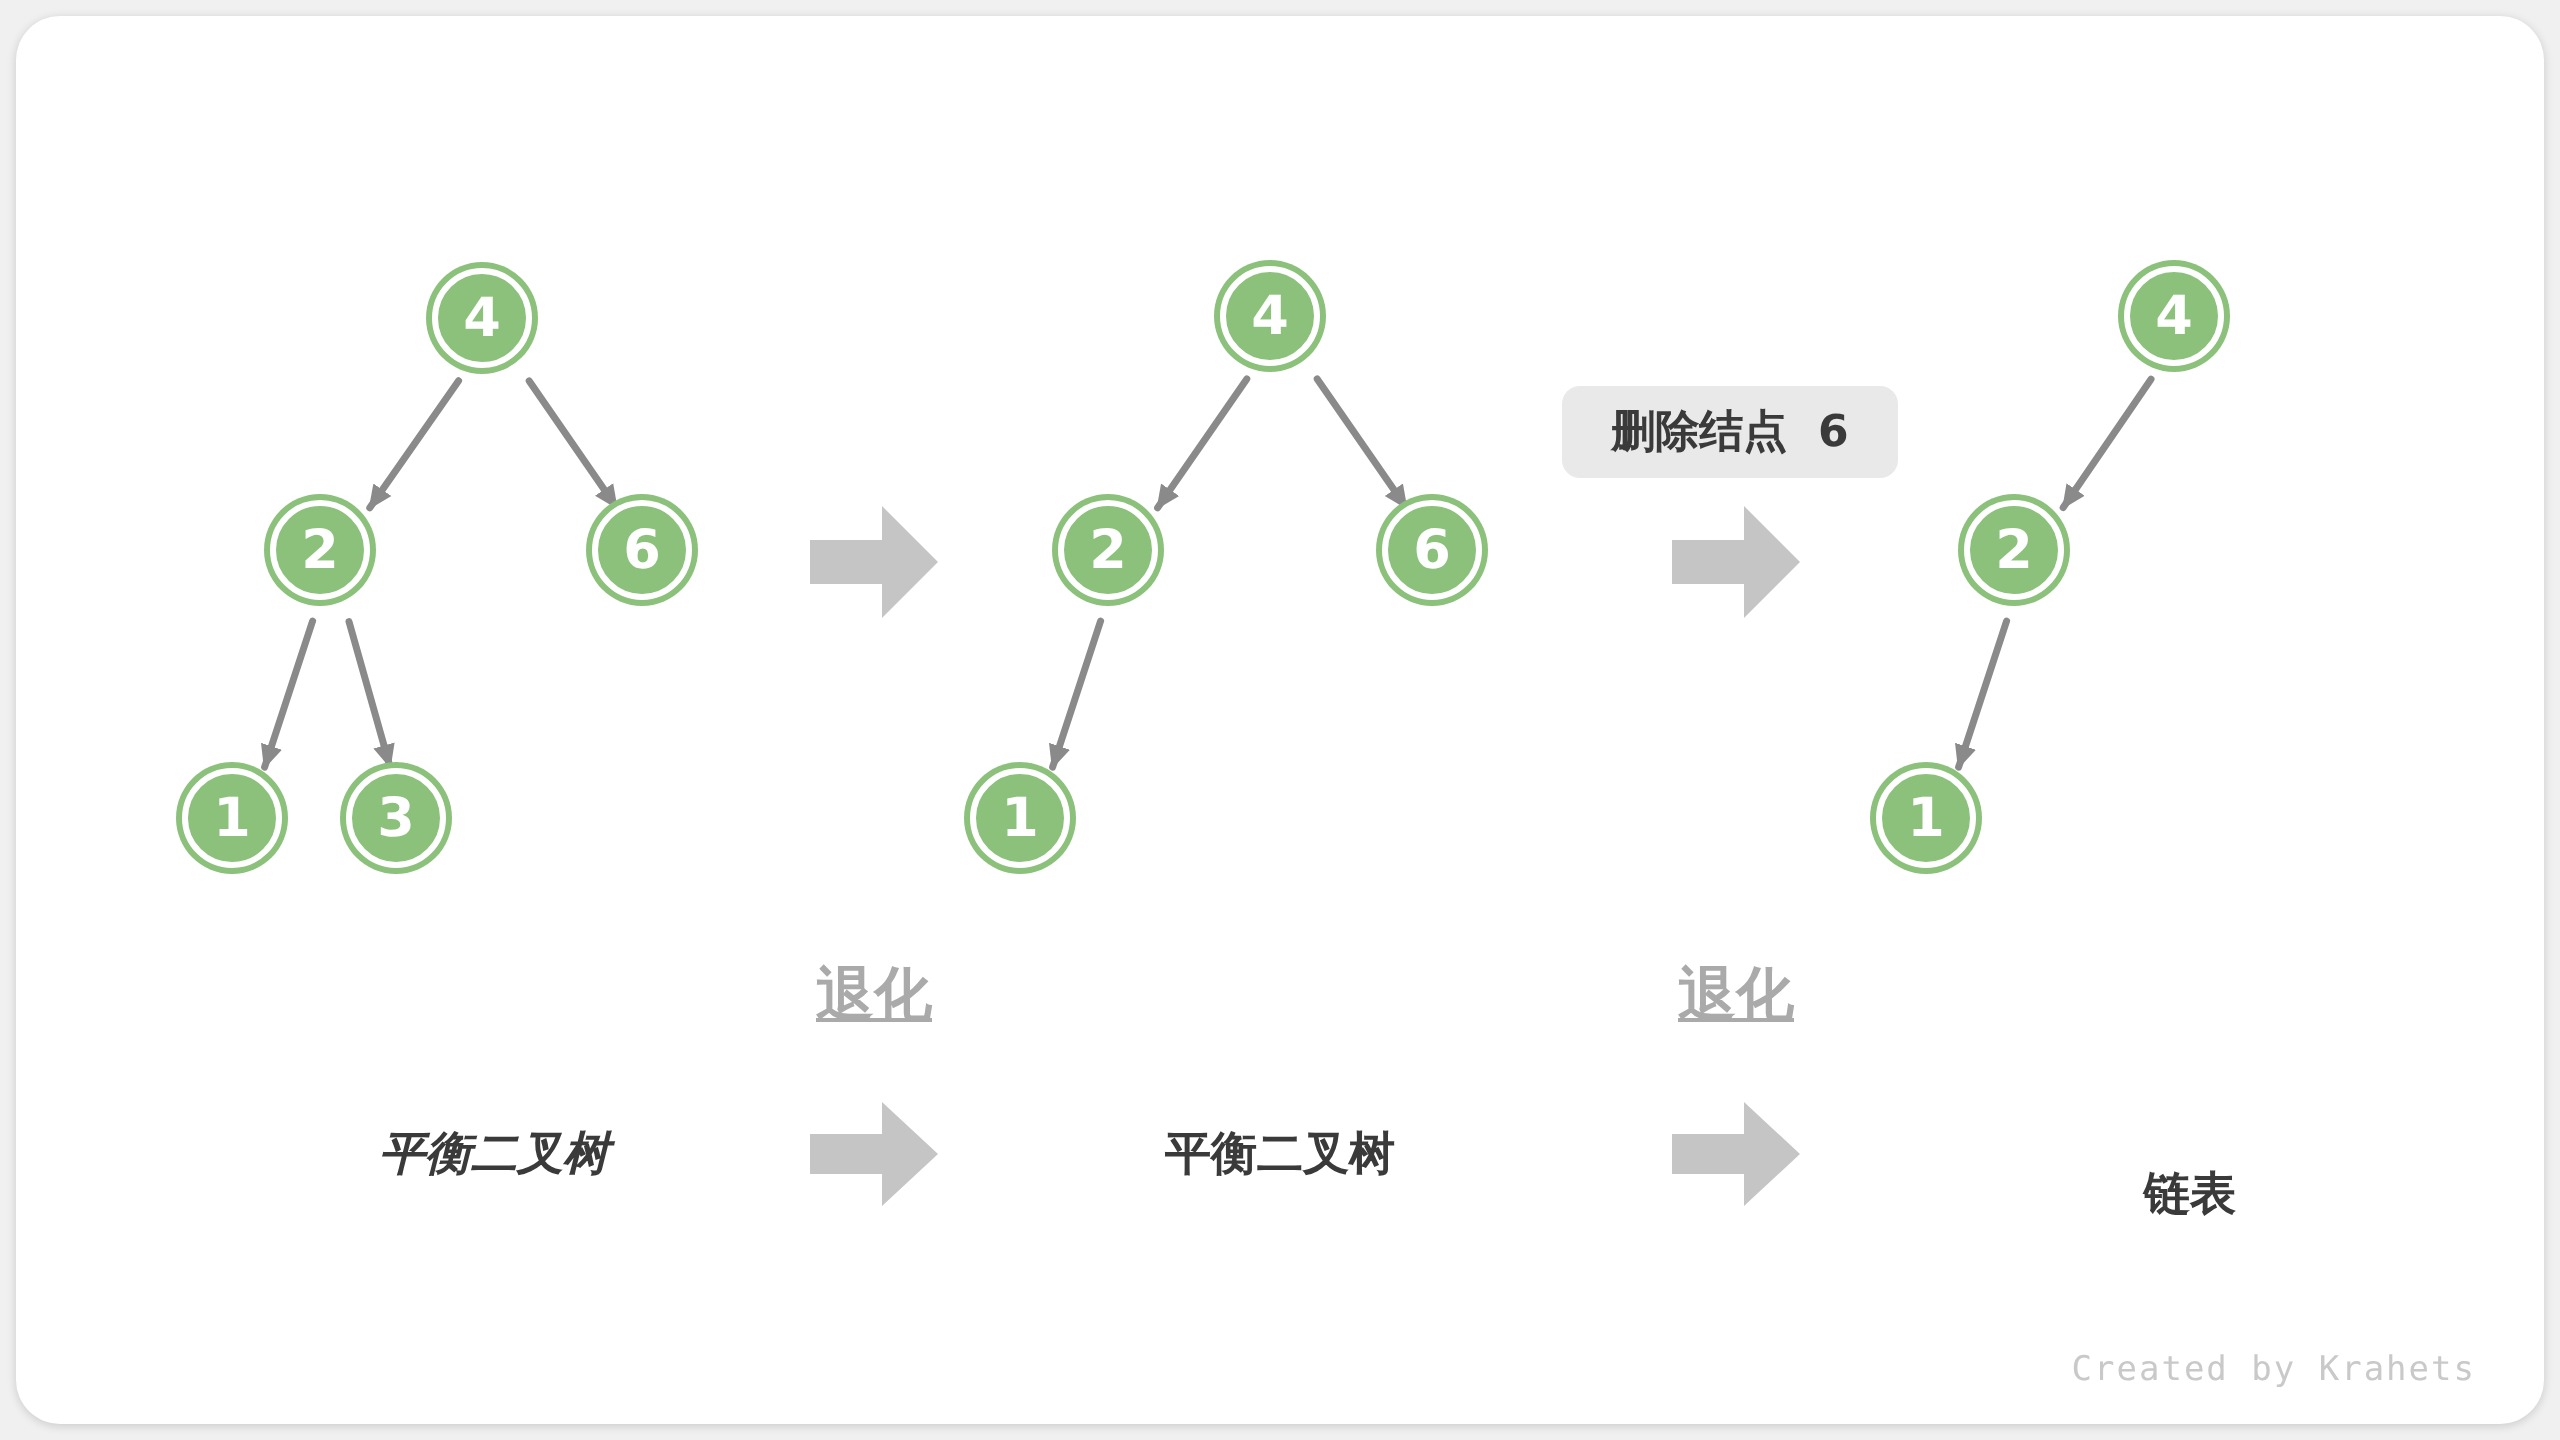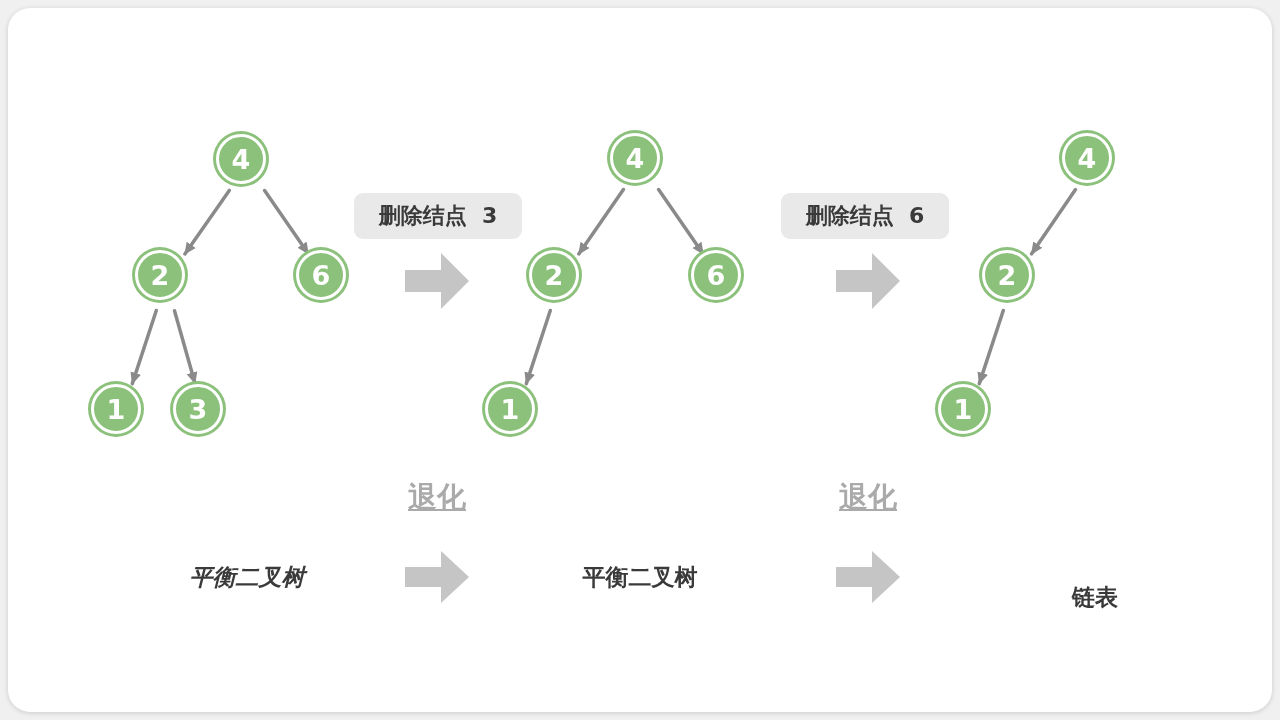--- a/index.html
+++ b/index.html
@@ -149,23 +149,20 @@
       <div class="node" style="left: 173px; top: 384px;">3</div>
       <div class="node" style="left: 610px; top: 133px;">4</div>
       <div class="node" style="left: 529px; top: 250px;">2</div>
       <div class="node" style="left: 691px; top: 250px;">6</div>
       <div class="node" style="left: 485px; top: 384px;">1</div>
       <div class="node" style="left: 1062px; top: 133px;">4</div>
       <div class="node" style="left: 982px; top: 250px;">2</div>
       <div class="node" style="left: 938px; top: 384px;">1</div>
     </div>
 
-  <div class="op-box op-box-1">
-    <span>删除结点  3</span>
-  </div>
   <div class="op-box op-box-2">
     <span>删除结点  6</span>
   </div>
 
   <svg class="block-arrow arrow-top-1" width="64" height="56">
     <polygon points="0,17 36,17 36,0 64,28 36,56 36,39 0,39"></polygon>
   </svg>
   <svg class="block-arrow arrow-top-2" width="64" height="56">
     <polygon points="0,17 36,17 36,0 64,28 36,56 36,39 0,39"></polygon>
   </svg>
@@ -176,13 +173,14 @@
     <polygon points="0,16 36,16 36,0 64,26 36,52 36,36 0,36"></polygon>
   </svg>
 
   <div class="degrade-label degrade-1">退化</div>
   <div class="degrade-label degrade-2">退化</div>
 
   <div class="tree-name name-1">平衡二叉树</div>
   <div class="tree-name name-2">平衡二叉树</div>
   <div class="tree-name name-3">链表</div>
 
+  <div class="watermark">Created by Krahets</div>
 </div>
 
 </body></html>

